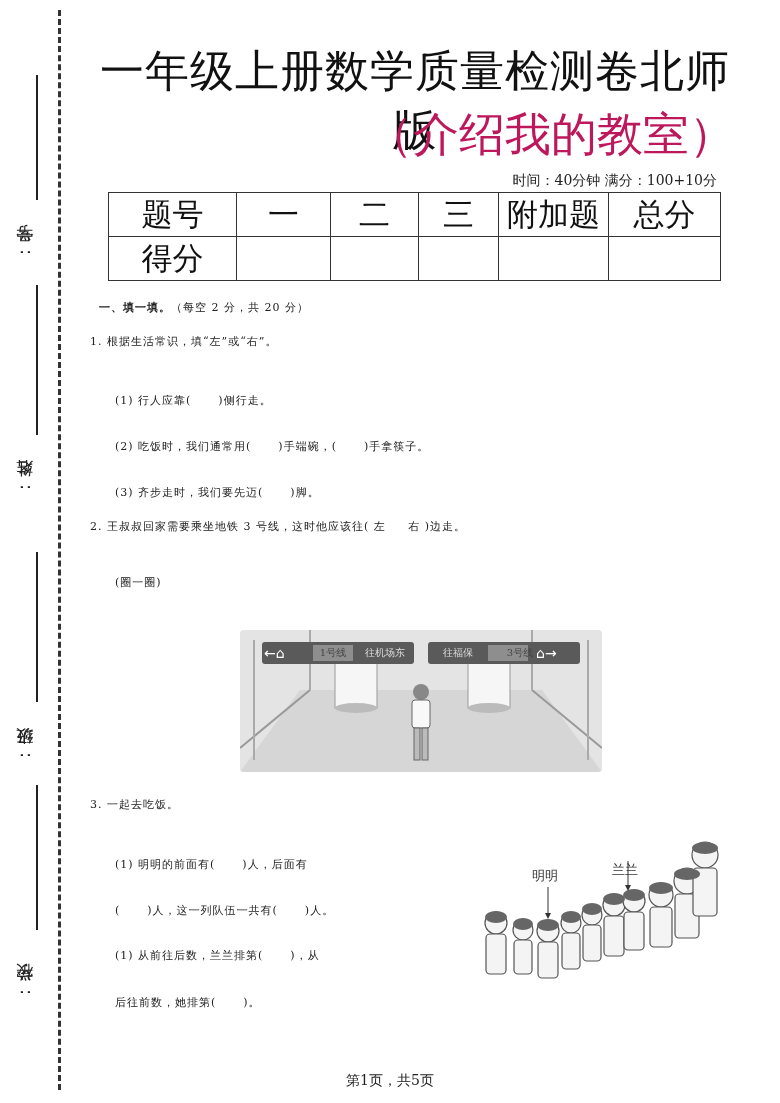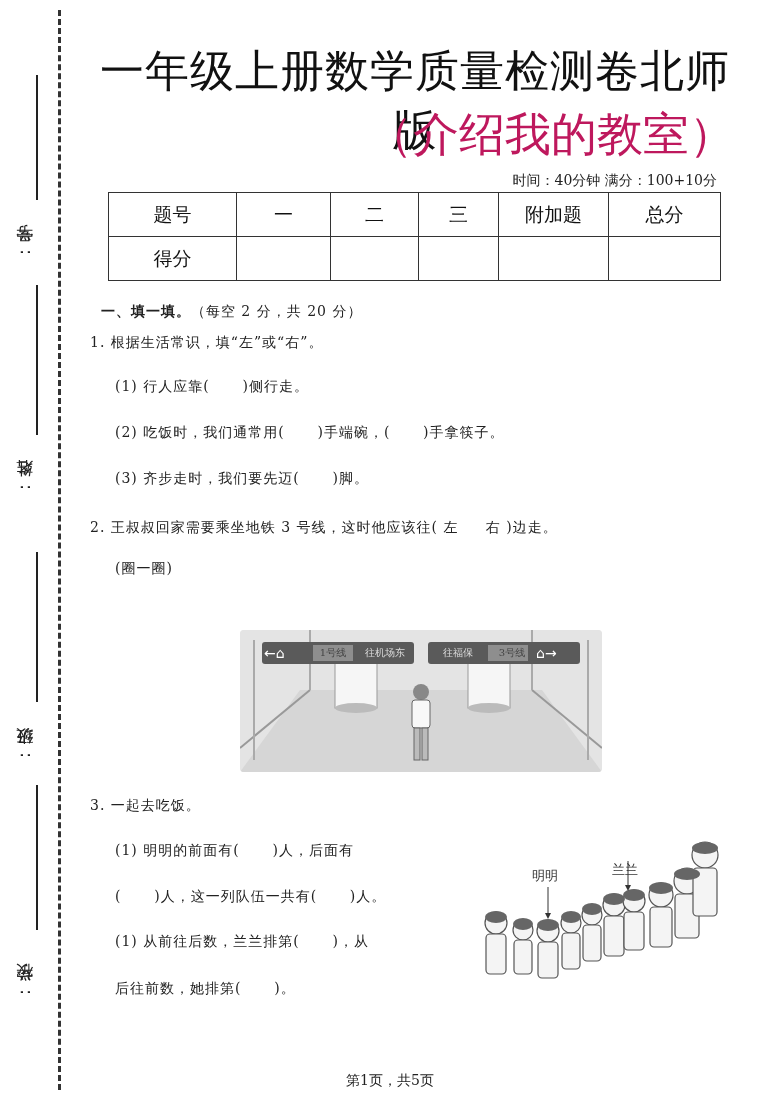--- a/index.html
+++ b/index.html
@@ -10,24 +10,24 @@
   .bind-dash { position: absolute; left: 58px; top: 10px; width: 0; height: 1080px; border-left: 3px dashed #333; }
   .bind-line { position: absolute; left: 36px; width: 2px; background: #222; }
   .bind-label { position: absolute; left: 14px; width: 20px; font-family: "DejaVu Sans", sans-serif; font-size: 17px; color: #222;
     writing-mode: vertical-rl; transform: rotate(180deg); line-height: 20px; }
 
   .title { position: absolute; left: 95px; top: 42px; width: 640px; text-align: center; font-family: "DejaVu Serif", serif; font-size: 44px; letter-spacing: 1px; color: #111; font-weight: normal; }
   .subtitle { position: absolute; left: 95px; top: 104px; width: 640px; text-align: right; font-family: "DejaVu Serif", serif; font-size: 46px; color: #be185d; padding-left: 25px; }
   .meta { position: absolute; right: 63px; top: 172px; font-size: 14px; color: #222; }
 
   table.score { position: absolute; left: 108px; top: 192px; border-collapse: collapse; }
-  table.score td { border: 1.5px solid #333; text-align: center; font-family: "DejaVu Sans", sans-serif; font-size: 19px; color: #111; height: 44px; }
+  table.score td { border: 1.5px solid #333; text-align: center; font-family: "DejaVu Sans", sans-serif; font-size: 31px; color: #111; height: 44px; }
 
-  .line { position: absolute; left: 90px; font-size: 14px; color: #222; white-space: pre; letter-spacing: 1px; }
-  .line.indent { left: 115px; }
+  .line { position: absolute; left: 90px; font-size: 11px; color: #222; white-space: pre; letter-spacing: 1px; }
+  .line.indent { left: 115px; margin-top: 15px; }
   .section { font-weight: bold; font-family: "DejaVu Sans", sans-serif; }
 
   .subway { position: absolute; left: 240px; top: 630px; width: 362px; height: 142px; background: #e8e8e8; overflow: hidden; border-radius: 4px; }
   .queue { position: absolute; left: 468px; top: 835px; width: 264px; height: 160px; }
 
   .footer { position: absolute; left: 0; width: 780px; top: 1072px; text-align: center; font-size: 14px; color: #222; }
 </style>
 </head>
 <body>
 
@@ -114,21 +114,21 @@
     <rect x="172" y="70" width="18" height="28" rx="3" fill="#f8f8f8" stroke="#666"></rect>
     <rect x="174" y="98" width="6" height="32" fill="#bbb" stroke="#666"></rect>
     <rect x="182" y="98" width="6" height="32" fill="#bbb" stroke="#666"></rect>
   </svg>
   <div style="position:absolute;left:24px;top:14px;width:46px;height:18px;color:#fff;font-family:'DejaVu Sans',sans-serif;font-size:14px;line-height:18px;">
     <span>←</span>⌂
   </div>
   <div style="position:absolute;left:75px;top:16px;width:36px;font-size:10px;color:#444;text-align:center;">1号线</div>
   <div style="position:absolute;left:118px;top:16px;width:54px;font-size:10px;color:#ddd;text-align:center;">往机场东</div>
   <div style="position:absolute;left:192px;top:16px;width:52px;font-size:10px;color:#ddd;text-align:center;">往福保</div>
-  <div style="position:absolute;left:254px;top:16px;width:36px;font-size:10px;color:#444;text-align:center;">3号线</div>
+  <div style="position:absolute;left:262px;top:16px;width:36px;font-size:10px;color:#444;text-align:center;">3号线</div>
   <div style="position:absolute;left:296px;top:14px;width:44px;height:18px;color:#fff;font-family:'DejaVu Sans',sans-serif;font-size:14px;line-height:18px;">
     ⌂<span>→</span>
   </div>
 </div>
 
 <div class="line" style="top:797px;">3. 一起去吃饭。</div>
 <div class="line indent" style="top:842px;">(1) 明明的前面有(      )人，后面有</div>
 <div class="line indent" style="top:888px;">(      )人，这一列队伍一共有(      )人。</div>
 <div class="line indent" style="top:933px;">(1) 从前往后数，兰兰排第(      )，从</div>
 <div class="line indent" style="top:980px;">后往前数，她排第(      )。</div>

